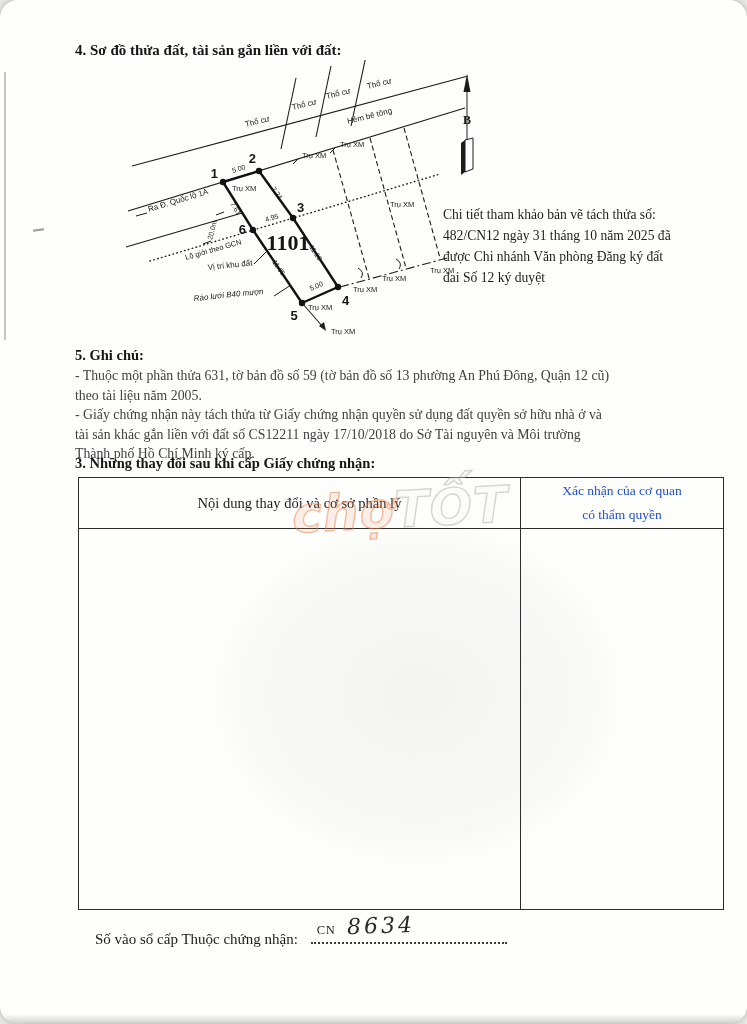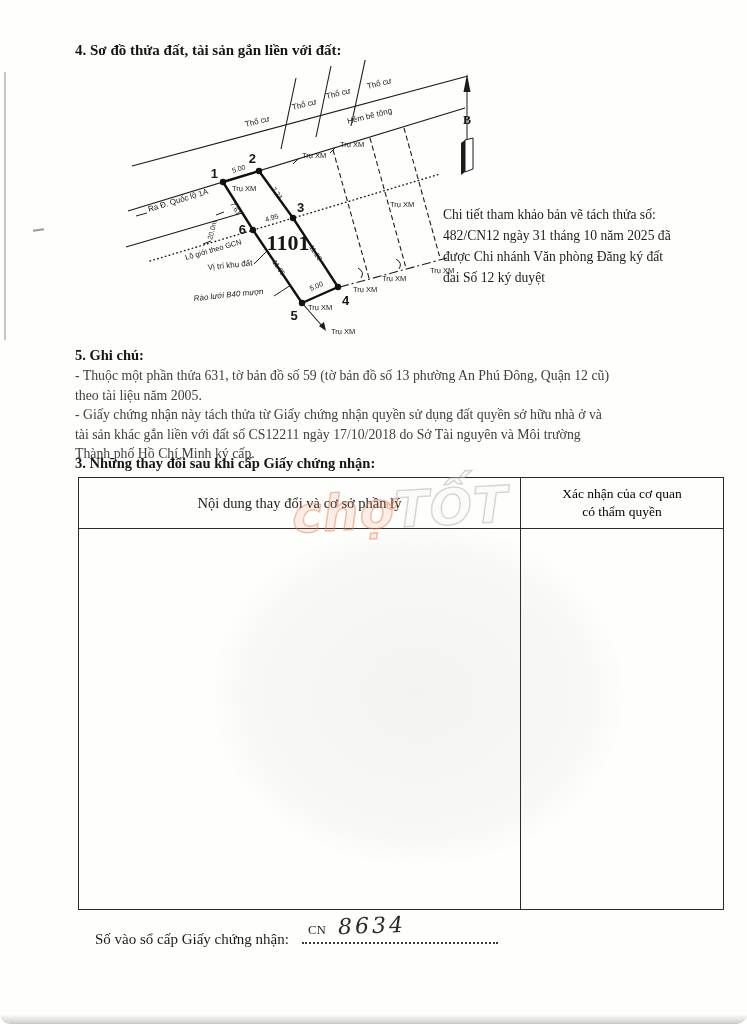--- a/index.html
+++ b/index.html
@@ -1,33 +1,33 @@
 <!DOCTYPE html>
 <html><head>
 <meta charset="utf-8">
 <style>
   html,body{margin:0;padding:0;}
   body{background:#e9e9e7;font-family:"Liberation Serif",serif;}
   .page{position:relative;width:747px;height:1024px;margin:0 auto;background:#fefefd;overflow:hidden;
-        box-shadow:0 0 6px rgba(0,0,0,.25);}
+        box-shadow:0 0 6px rgba(0,0,0,.25);border-radius:18px;}
   .abs{position:absolute;}
   .serif{font-family:"Liberation Serif",serif;color:#1b1b1b;}
   .preline{white-space:pre-line;}
   
   .h-sec{font-size:15px;font-weight:bold;color:#151515;}
   .body-text{font-size:13.8px;line-height:19.6px;color:#404040;}
   .note-text{font-size:13.6px;line-height:21px;color:#1c1c1c;}
   
   .gcn-table{left:78px;top:477px;width:644px;height:431px;border:1.6px solid #2b2b2b;}
   .gcn-col-divider{position:absolute;left:441px;top:0;width:1.4px;height:100%;background:#2b2b2b;}
   .gcn-head-divider{position:absolute;left:0;top:50px;width:100%;height:1.4px;background:#2b2b2b;}
   .gcn-th1{position:absolute;left:0;top:0;width:441px;height:50px;display:flex;align-items:center;justify-content:center;
            font-size:14.5px;color:#1c1c1c;}
   .gcn-th2{position:absolute;left:443px;top:0;width:200px;height:50px;display:flex;align-items:center;justify-content:center;
-           text-align:center;font-size:13.5px;line-height:18px;color:#000000;}
+           text-align:center;font-size:13.5px;line-height:24px;color:#1d4ed8;}
   
   .wm-chotot{left:292px;top:481px;font-family:"DejaVu Sans",sans-serif;font-style:italic;font-weight:bold;
              font-size:50px;transform:rotate(-3deg);letter-spacing:1px;pointer-events:none;}
   .wm-cho{color:rgba(236,140,92,0.14);-webkit-text-stroke:1.4px rgba(233,128,78,0.50);}
   .wm-tot{color:rgba(200,200,200,0.05);-webkit-text-stroke:1.4px rgba(178,178,178,0.55);}
   .wm-circle{left:212px;top:522px;width:412px;height:344px;border-radius:50%;
              background:radial-gradient(ellipse at center, rgba(130,130,130,0.085) 0%, rgba(130,130,130,0.05) 58%, rgba(130,130,130,0.0) 72%);
              pointer-events:none;}
   
   .registry{left:95px;top:926px;font-size:15px;color:#1b1b1b;}
@@ -166,18 +166,18 @@
     <div class="gcn-th2 preline">Xác nhận của cơ quan
 có thẩm quyền</div>
     <div class="gcn-col-divider"></div>
     <div class="gcn-head-divider"></div>
   </div>
 
   <div class="abs wm-circle"></div>
   <div class="abs wm-chotot"><span class="wm-cho">chợ</span><span class="wm-tot">TỐT</span></div>
 
   <div class="abs registry serif">
-    <span>Số vào sổ cấp Giấy chứng nhận:</span><span class="dotline"><span class="cn">CN</span><span class="hand">8634</span></span>
+    <span>Số vào sổ cấp Thuộc chứng nhận:</span><span class="dotline"><span class="cn">CN</span><span class="hand">8634</span></span>
   </div>
 
 
   <div class="abs scan-bottom"></div>
 </div>
 
 </body></html>

